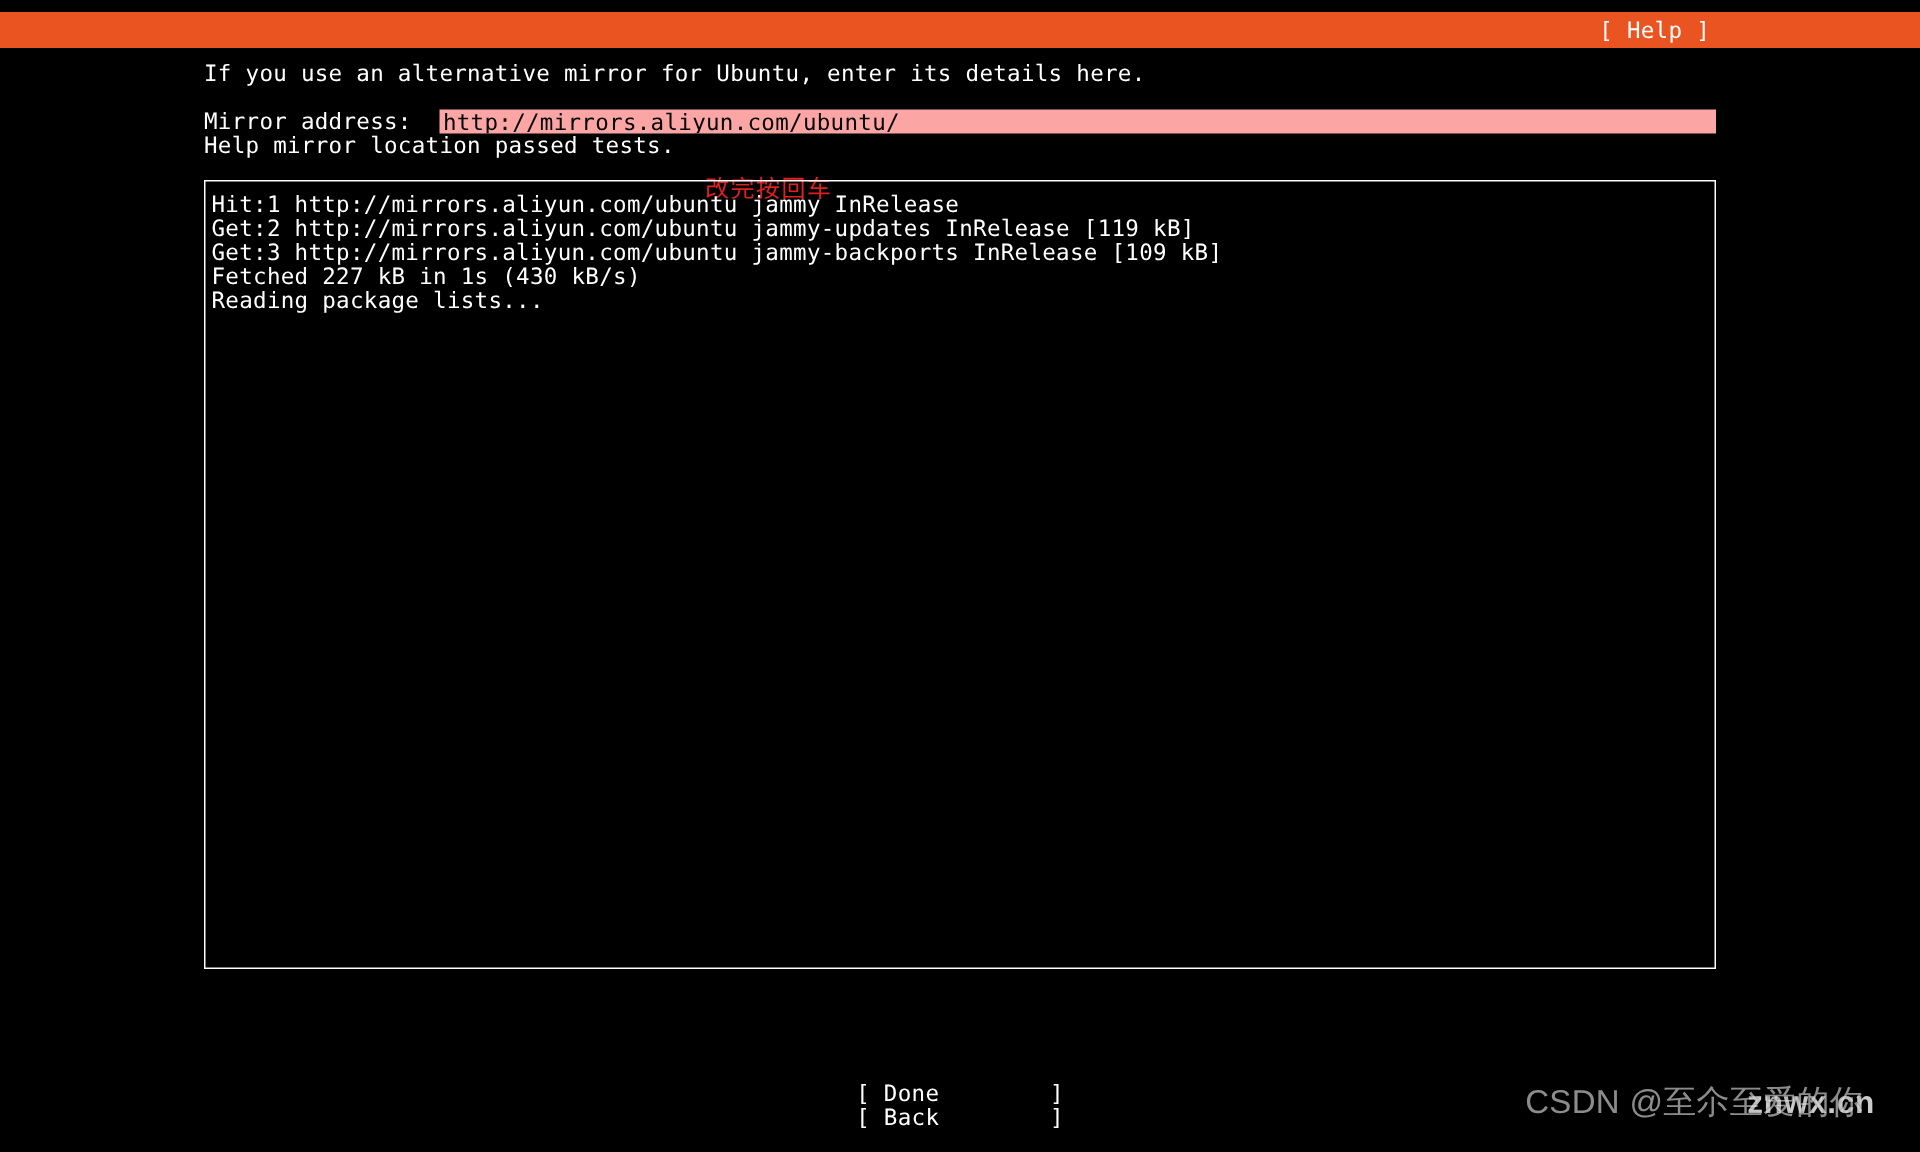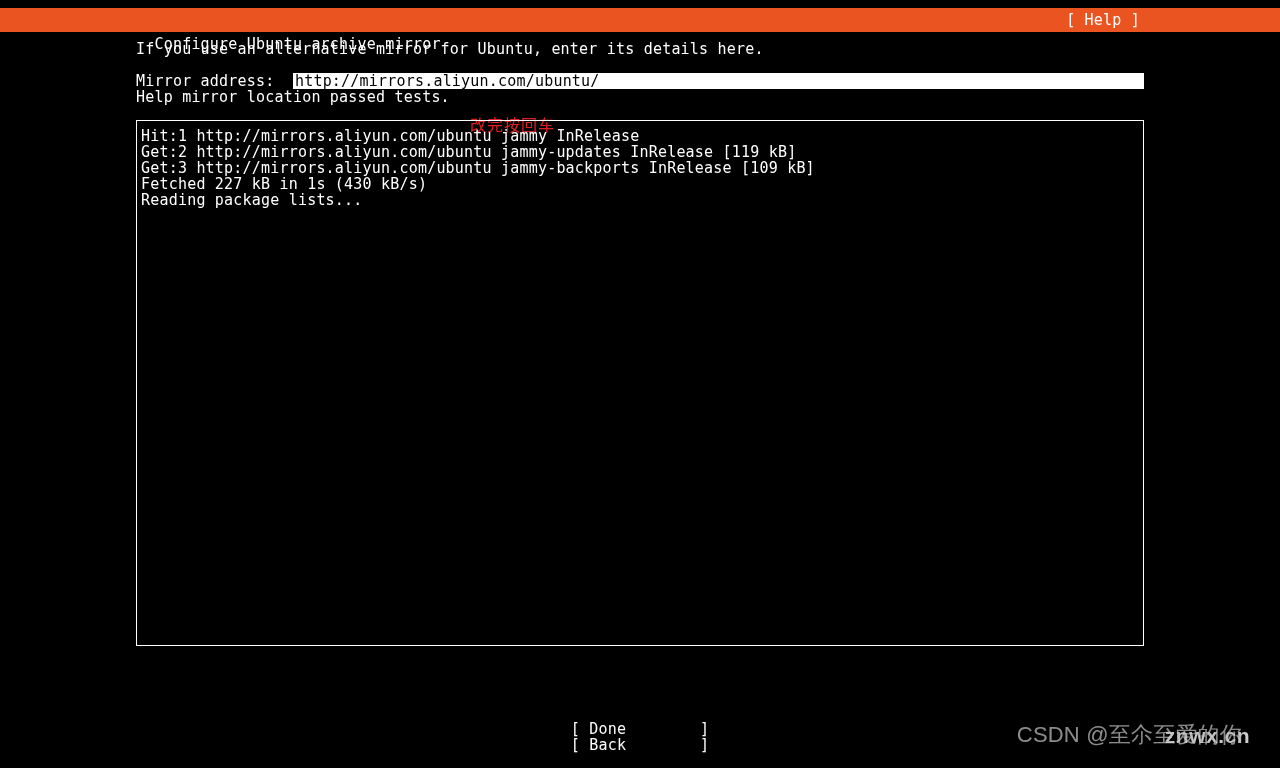--- a/index.html
+++ b/index.html
@@ -53,21 +53,21 @@
     display: flex;
   }
   .mirror-label {
     white-space: pre;
   }
   .mirror-input {
     flex: 1;
     font-family: inherit;
     font-size: 15px;
     border: none;
-    background: #ffffff;
+    background: #fca5a5;
     color: #000;
     padding: 0 2px;
     height: 16px;
     line-height: 16px;
     outline: none;
     letter-spacing: 0.2px;
   }
   .hint {
     color: #767676;
   }
@@ -131,21 +131,20 @@
     user-select: none;
     margin-left: 38px;
   }
 </style>
 </head>
 <body>
 
 <div class="letterbox-top"></div>
 
 <div class="titlebar">
-  <span>Configure Ubuntu archive mirror</span>
   <span class="help-link">[ Help ]</span>
 </div>
 
 <div class="body">
 
   <div class="line">If you use an alternative mirror for Ubuntu, enter its details here.</div>
   <div class="blank"></div>
 
   <div class="mirror-row">
     <span class="mirror-label">Mirror address:  </span>

